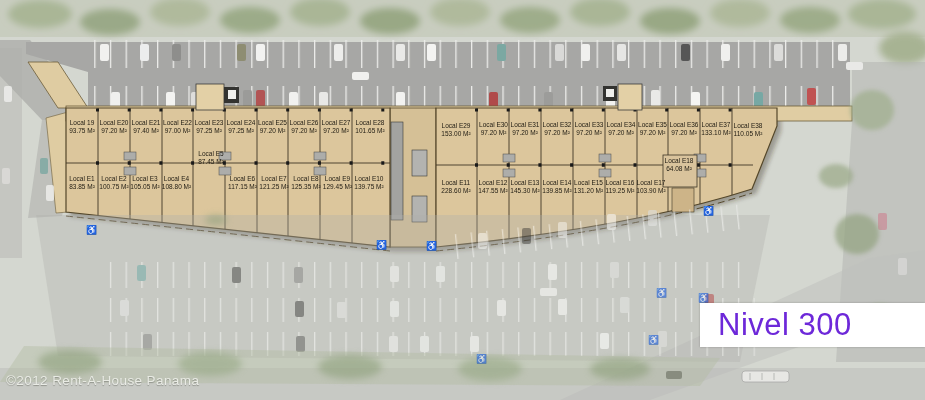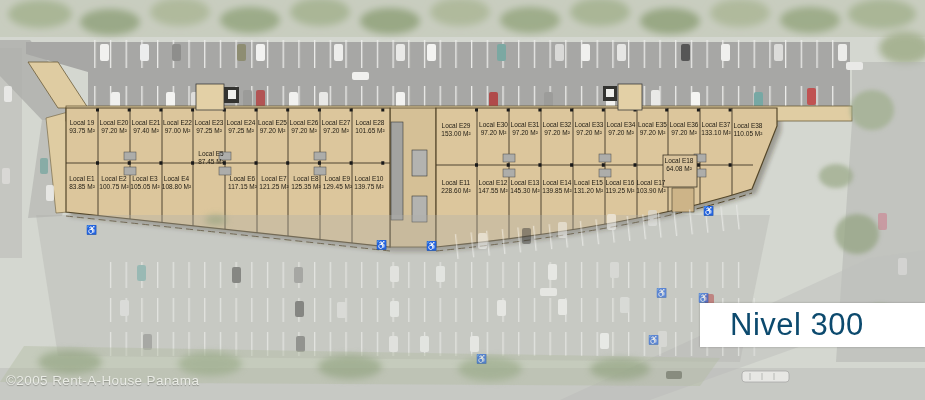--- a/index.html
+++ b/index.html
@@ -8,21 +8,21 @@
   #stage svg{position:absolute;left:0;top:0;}
   .u{position:absolute;display:flex;flex-direction:column;align-items:center;
      text-align:center;font-size:6.5px;line-height:7.5px;color:#1f1b12;
      font-family:"Liberation Sans",sans-serif;white-space:nowrap;z-index:5;}
   .u span{display:block;}
   .wc{position:absolute;font-size:9px;line-height:9px;color:#2f7cc9;z-index:6;}
   .wc.faded{opacity:.65;}
   .nivel{position:absolute;left:700px;top:303px;width:225px;height:44px;
          background:#ffffff;display:flex;align-items:center;z-index:8;
          box-shadow:0 0 2px rgba(0,0,0,.25);}
-  .nivel span{font-size:31px;color:#0c4a6e;padding-left:30px;letter-spacing:.5px;}
+  .nivel span{font-size:31px;color:#6d28d9;padding-left:18px;letter-spacing:.5px;}
   .watermark{position:absolute;left:6px;top:373px;font-size:13.5px;color:#eef0ea;
              opacity:.9;text-shadow:0 1px 1px #8b8d86;letter-spacing:.4px;z-index:8;}
 </style>
 </head>
 <body>
 
 <div id="stage">
 
 <svg width="925" height="400" viewBox="0 0 925 400">
   <defs>
@@ -437,15 +437,15 @@
 <span class="wc" style="left:703px;top:207px">♿</span>
 <span class="wc faded" style="left:656px;top:289px">♿</span>
 <span class="wc faded" style="left:698px;top:294px">♿</span>
 <span class="wc faded" style="left:648px;top:336px">♿</span>
 <span class="wc faded" style="left:476px;top:355px">♿</span>
 
 <div class="nivel">
   <span>Nivel 300</span>
 </div>
 
-<div class="watermark">©2005 Rent-A-House Panama</div>
+<div class="watermark">©2012 Rent-A-House Panama</div>
 
 </div>
 
 </body></html>

